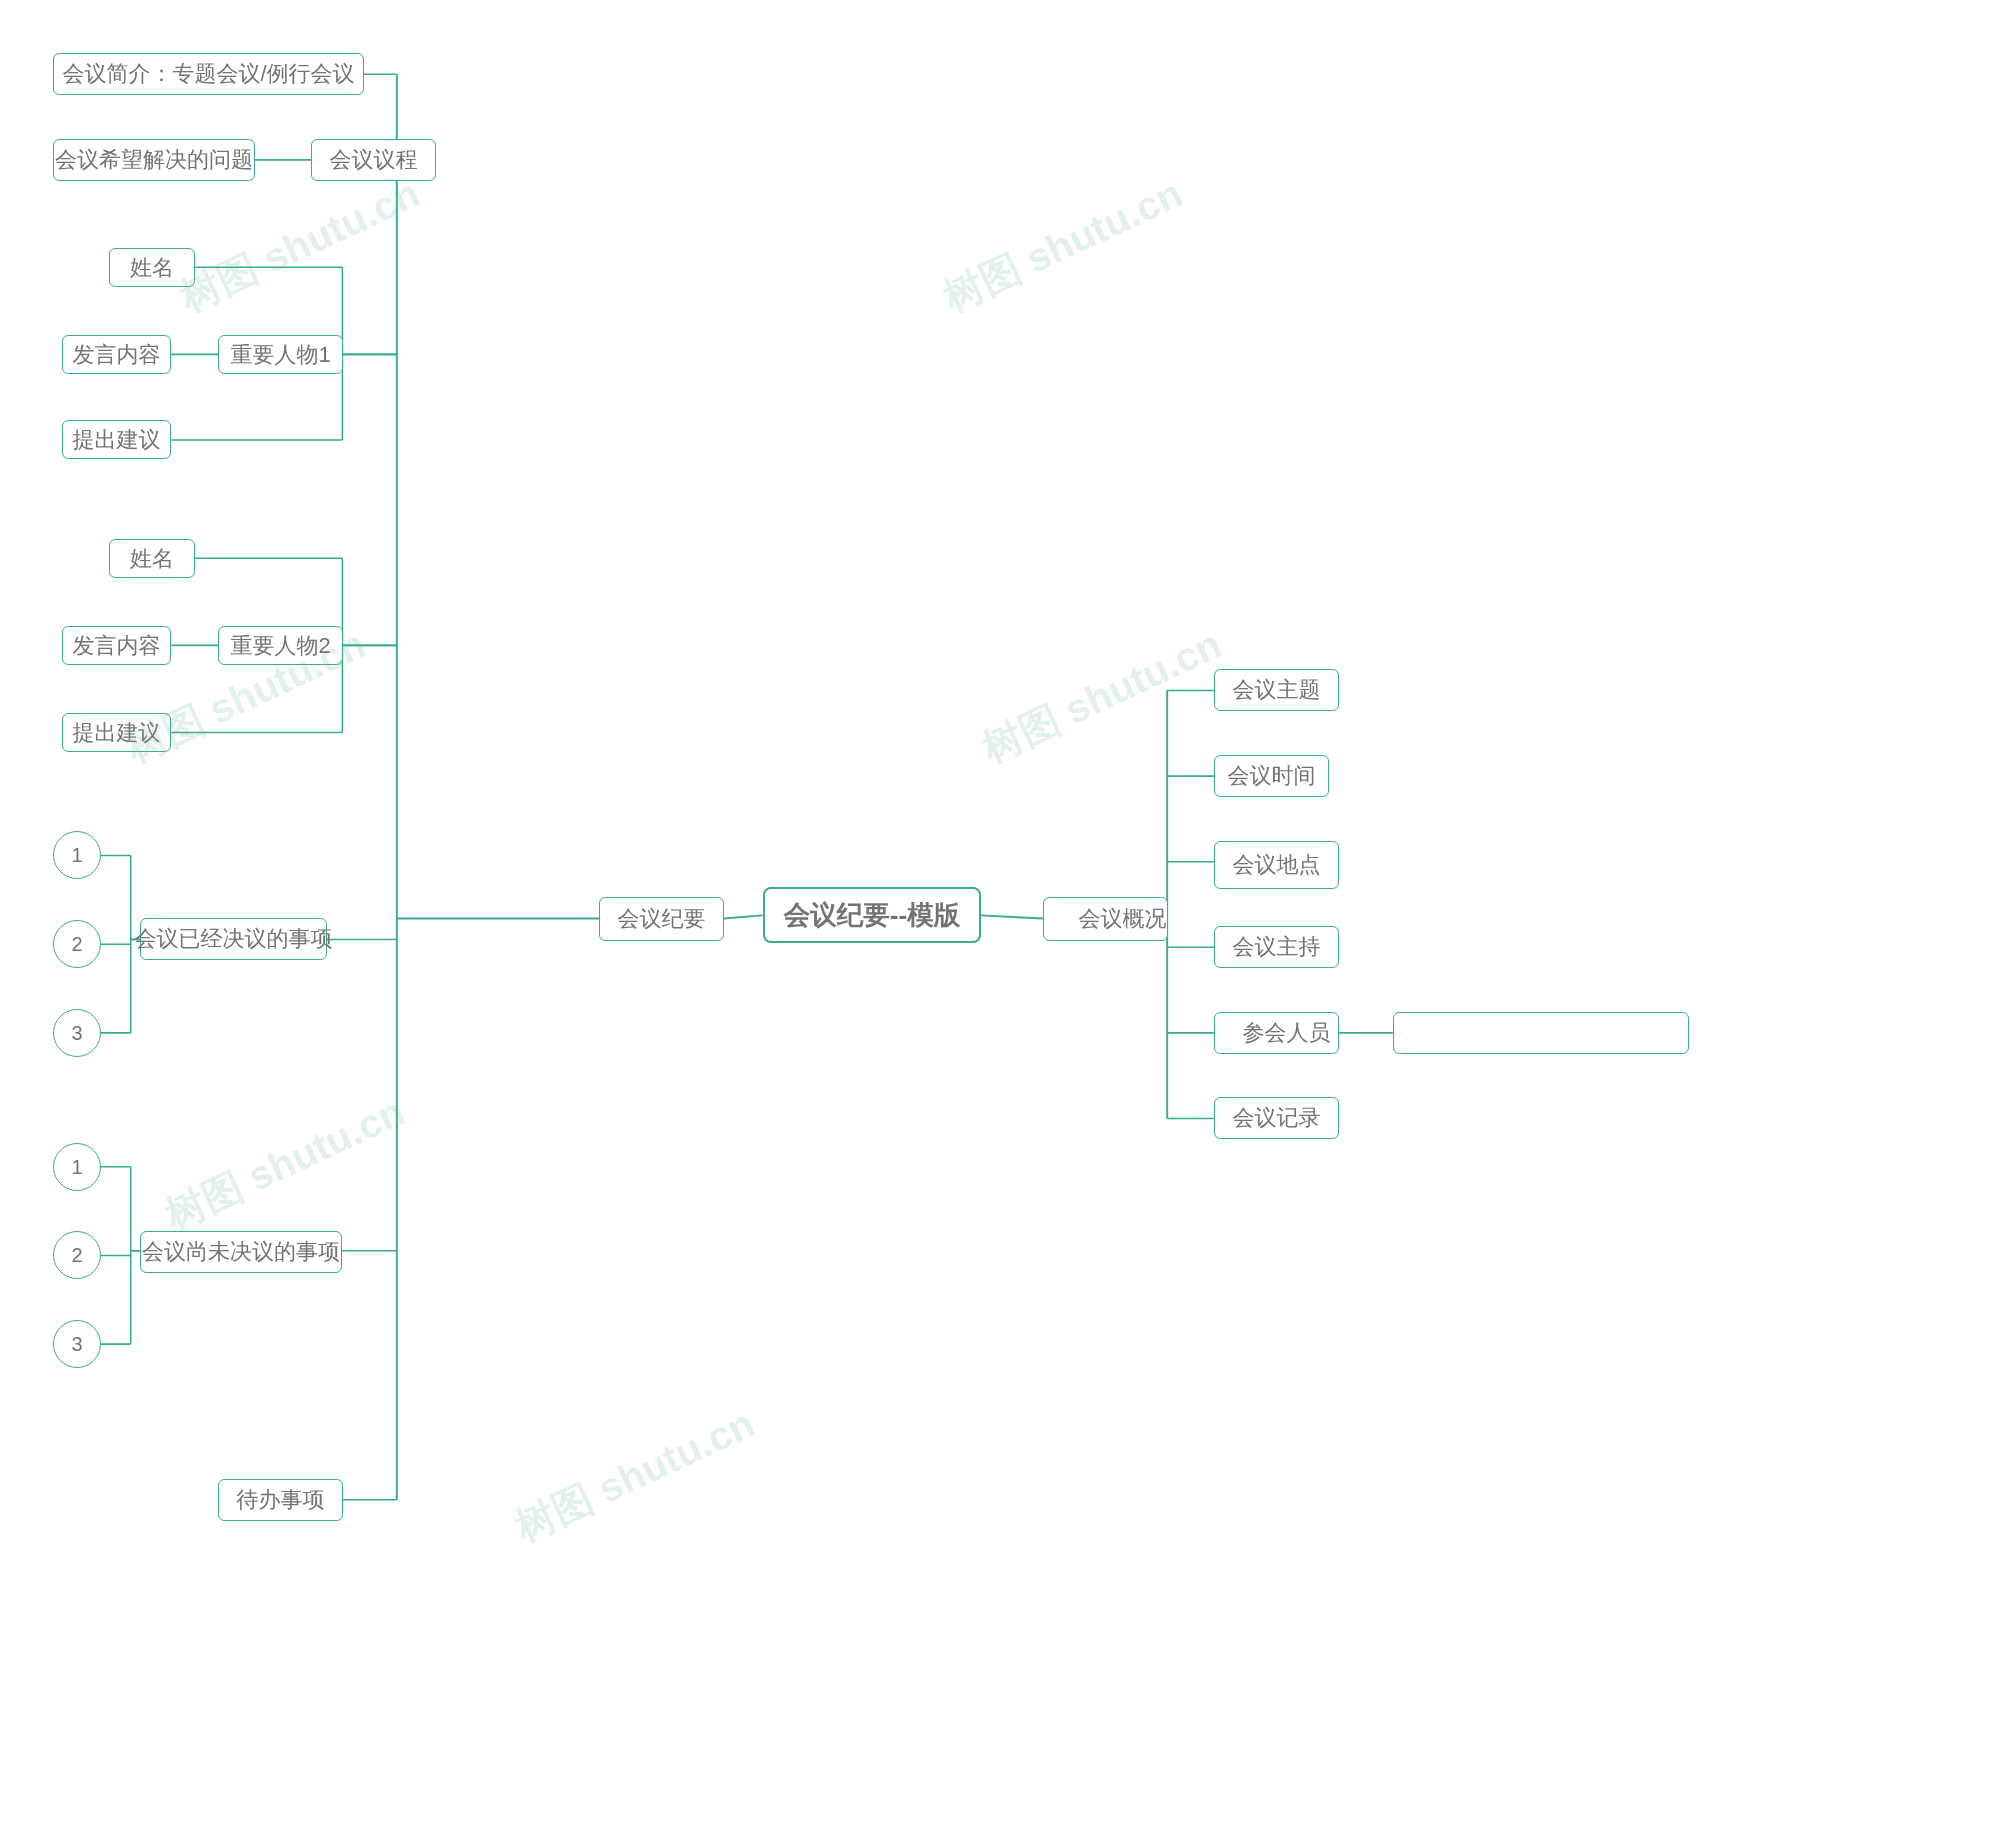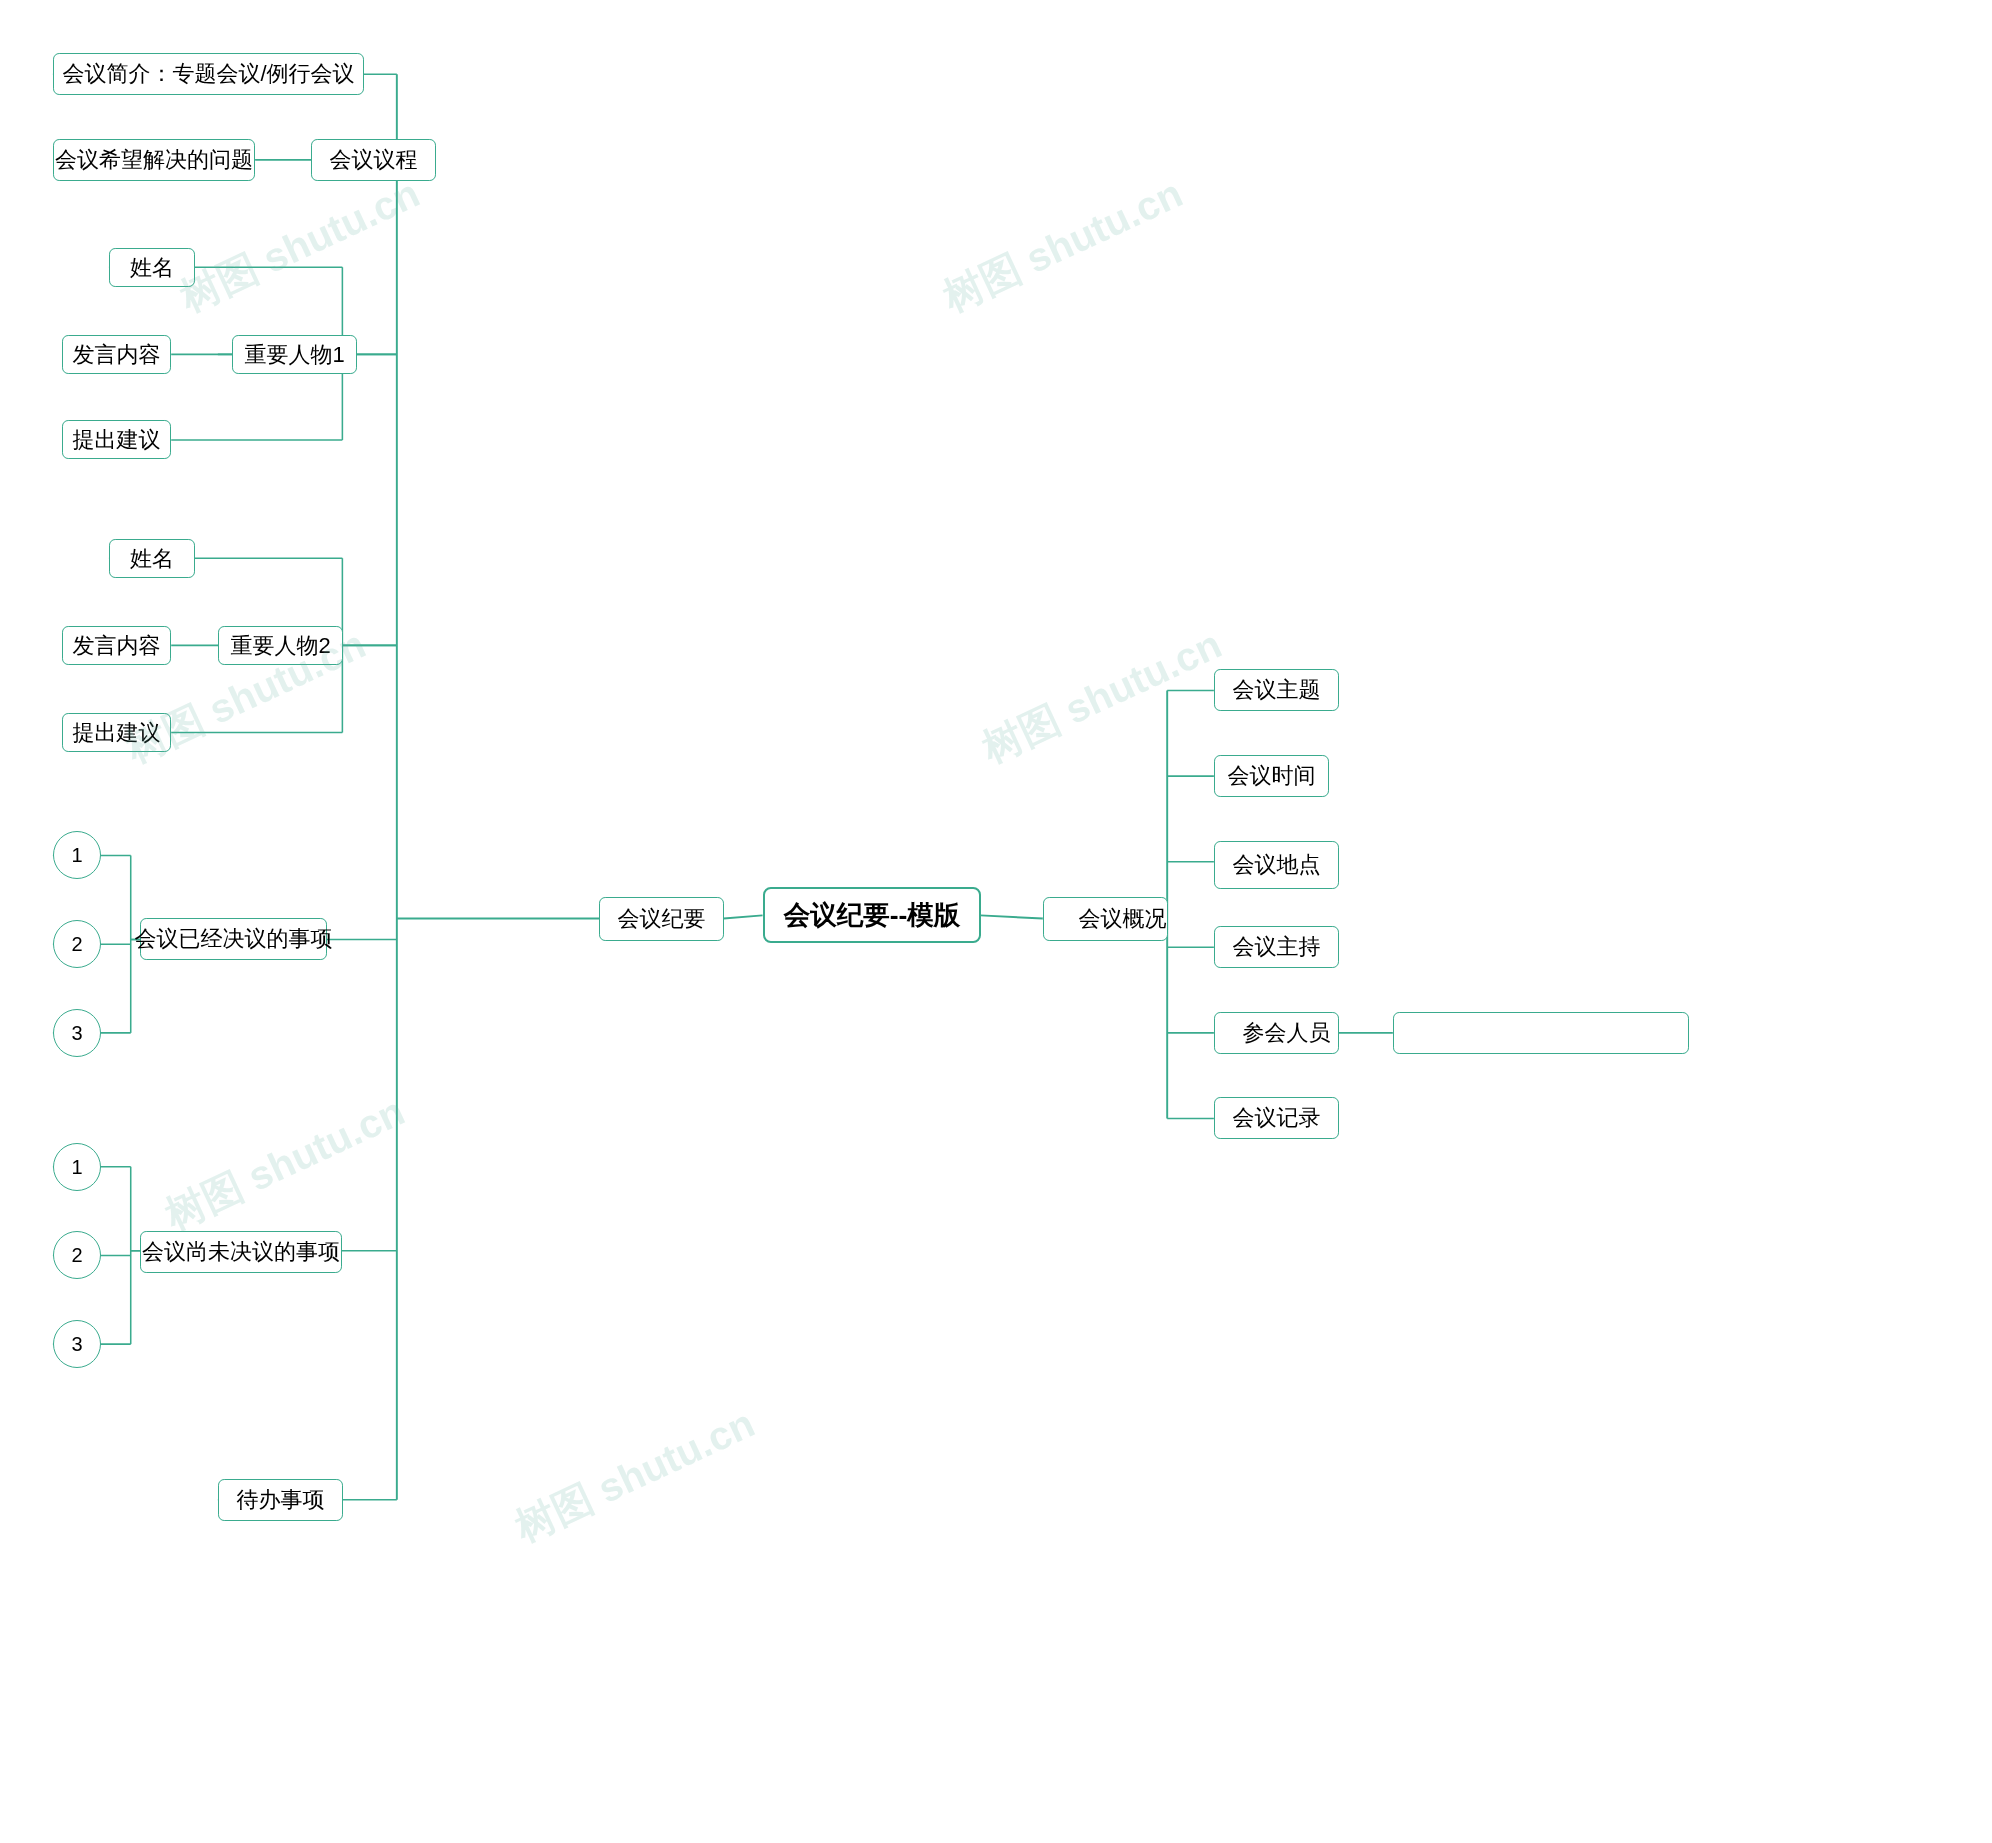--- a/index.html
+++ b/index.html
@@ -22,21 +22,21 @@
     
     .node {
       position: absolute;
       border: 1.6px solid #3aab8e;
       border-radius: 6.2px;
       background: #fff;
       display: flex;
       align-items: center;
       justify-content: center;
       font-size: 22px;
-      color: #000000;
+      color: #737373;
       white-space: nowrap;
       padding: 6.2px 14px;
     }
 
     .node.center {
       border: 2.3px solid #3aab8e;
       font-size: 26.5px;
       font-weight: bold;
       padding: 11px 22px;
       border-radius: 7.8px;
@@ -154,21 +154,21 @@
   <div class="node" style="top:1012px;left:1214px;width:125px;height:42px;padding-left:34px;">参会人员</div>
   <div class="node" style="top:1012px;left:1393px;width:296px;height:42px;"></div>
   <div class="node" style="top:1097px;left:1214px;width:125px;height:42px;">会议记录</div>
 
   <div class="node" style="top:53px;left:53px;width:311px;height:42px;">会议简介：专题会议/例行会议</div>
   <div class="node" style="top:139px;left:53px;width:202px;height:42px;">会议希望解决的问题</div>
   <div class="node" style="top:139px;left:311px;width:125px;height:42px;">会议议程</div>
 
   <div class="node" style="top:248px;left:109px;width:86px;height:39px;">姓名</div>
   <div class="node" style="top:335px;left:62px;width:109px;height:39px;">发言内容</div>
-  <div class="node" style="top:335px;left:232px;width:125px;height:39px;">重要人物1</div>
+  <div class="node" style="top:335px;left:218px;width:125px;height:39px;">重要人物1</div>
   <div class="node" style="top:420px;left:62px;width:109px;height:39px;">提出建议</div>
 
   <div class="node" style="top:539px;left:109px;width:86px;height:39px;">姓名</div>
   <div class="node" style="top:626px;left:62px;width:109px;height:39px;">发言内容</div>
   <div class="node" style="top:626px;left:218px;width:125px;height:39px;">重要人物2</div>
   <div class="node" style="top:713px;left:62px;width:109px;height:39px;">提出建议</div>
 
   <div class="node circle" style="top:831px;left:53px;">1</div>
   <div class="node circle" style="top:920px;left:53px;">2</div>
   <div class="node circle" style="top:1009px;left:53px;">3</div>

